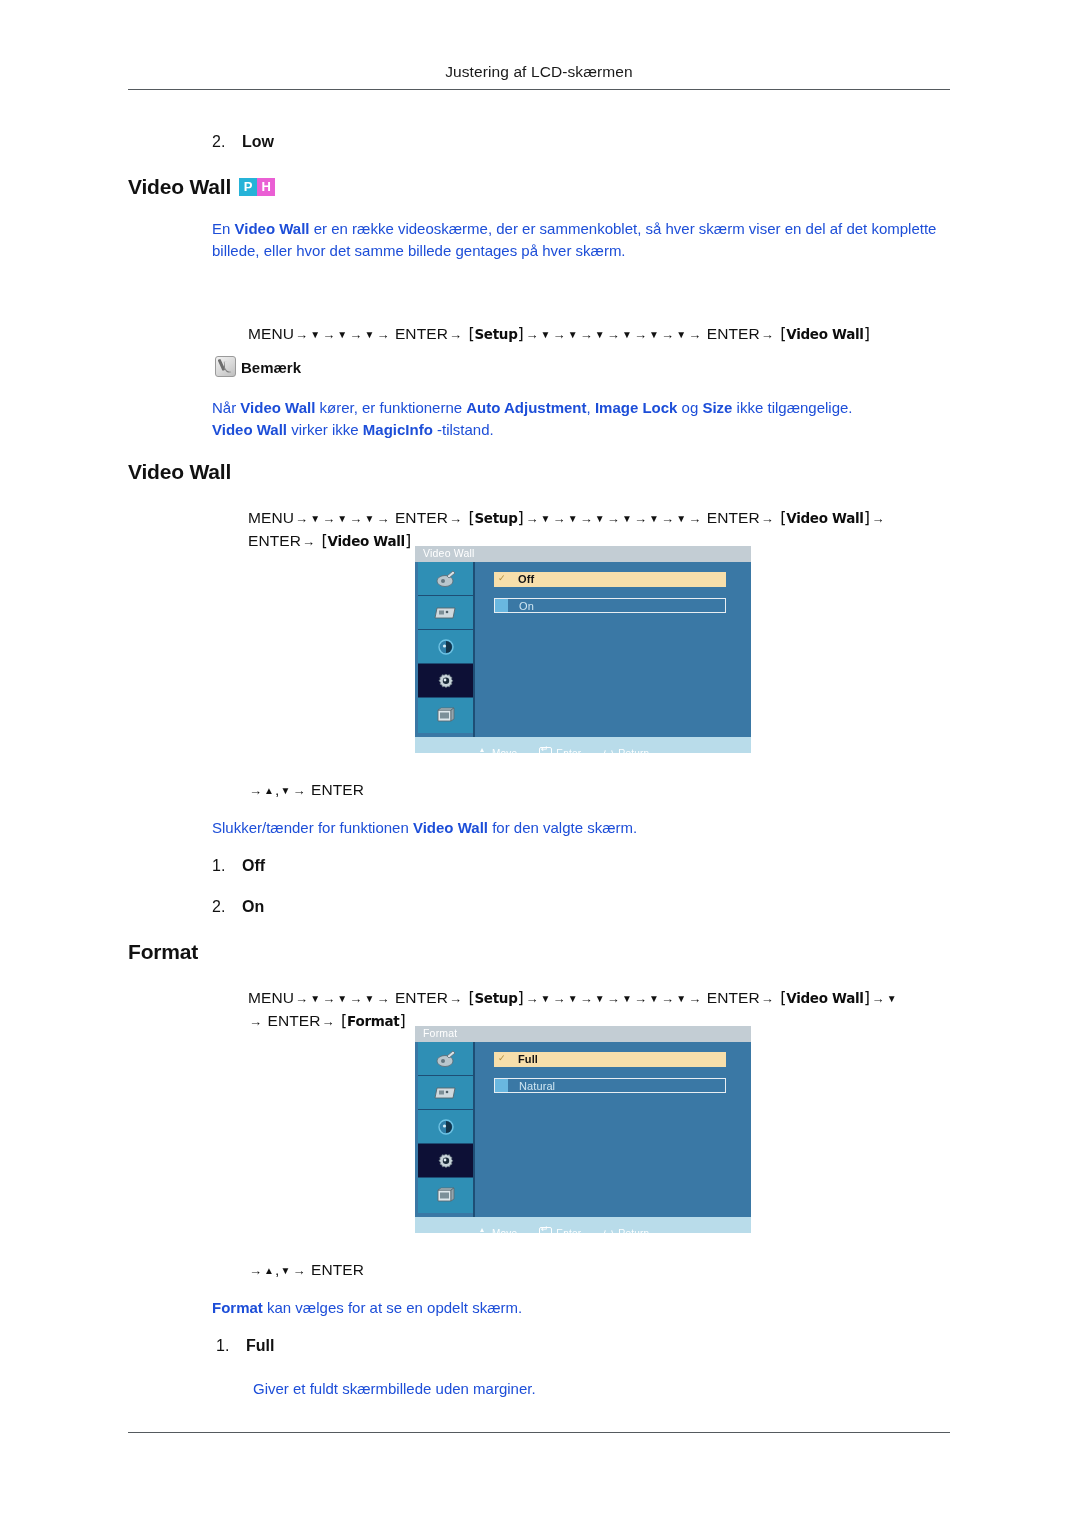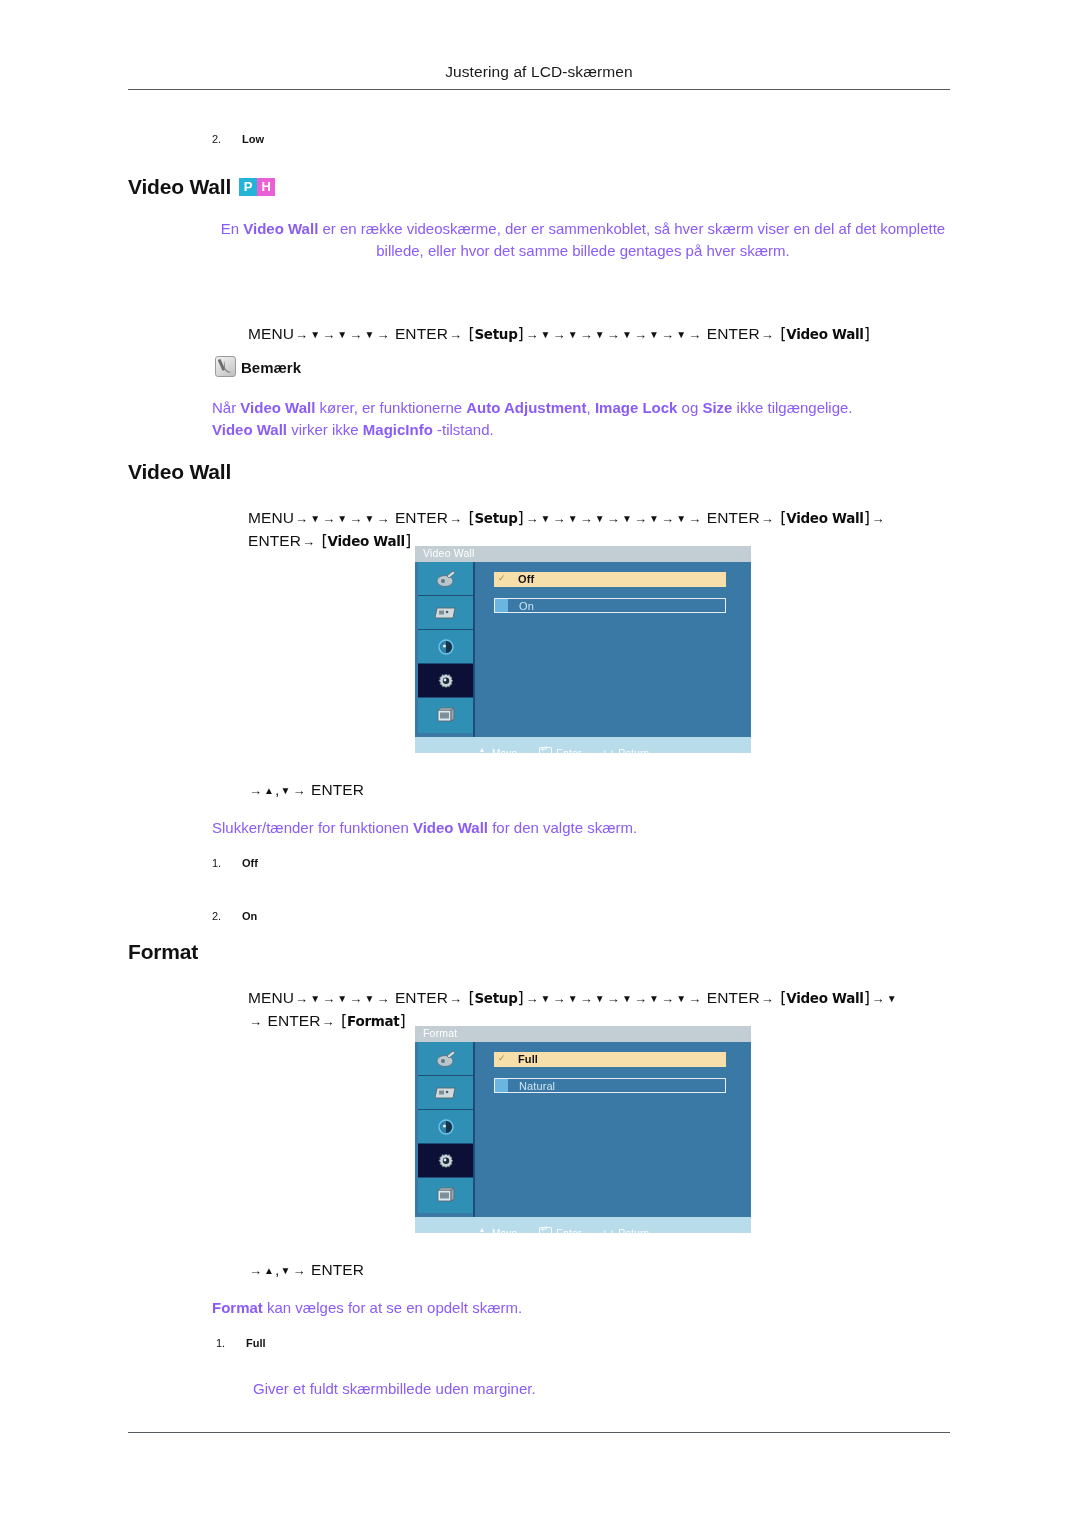--- a/index.html
+++ b/index.html
@@ -43,31 +43,30 @@
     border-top: 1.6px solid #555a5e;
   }
   .rule.top { top: 89px; }
   .rule.bottom { top: 1432px; }
 
   
   .txt {
     position: absolute;
     font-size: 15px;
     line-height: 22px;
-    color: #8b5cf6;
+    color: #1d4ed8;
     white-space: nowrap;
-    text-align: center;
   }
   .txt.wrap { white-space: normal; }
   .b { font-weight: bold; }
 
   
   .numitem {
     position: absolute;
-    font-size: 11px;
+    font-size: 16px;
     color: #111;
   }
   .numitem .num {
     display: inline-block;
     width: 30px;
   }
   .numitem .lbl { font-weight: bold; }
 
   
   .h2 {
@@ -467,21 +466,21 @@
     <span>ENTER</span>
   </div>
 
   <div class="txt" style="left:212px; top:817px;">
     <span>Slukker/tænder for funktionen </span><span class="b">Video Wall</span><span> for den valgte skærm.</span>
   </div>
 
   <div class="numitem" style="left:212px; top:857px;">
     <span class="num">1.</span><span class="lbl">Off</span>
   </div>
-  <div class="numitem" style="left:212px; top:898px;margin-top:12px;">
+  <div class="numitem" style="left:212px; top:898px;">
     <span class="num">2.</span><span class="lbl">On</span>
   </div>
 
   <div class="h2" style="left:128px; top:940px;">Format</div>
 
   <div class="menupath" style="left:212px; top:984px;">
     <span>MENU</span><span class="arrow">→</span><span class="dn">▼</span><span class="arrow">→</span><span class="dn">▼</span><span class="arrow">→</span><span class="dn">▼</span><span class="arrow">→</span>
     <span>ENTER</span><span class="arrow">→</span>
     <span class="keycap"><span class="br">[</span><span>Setup</span><span class="br">]</span></span><span class="arrow">→</span><span class="dn">▼</span><span class="arrow">→</span><span class="dn">▼</span><span class="arrow">→</span><span class="dn">▼</span><span class="arrow">→</span><span class="dn">▼</span><span class="arrow">→</span><span class="dn">▼</span><span class="arrow">→</span><span class="dn">▼</span><span class="arrow">→</span>
     <span>ENTER</span><span class="arrow">→</span>

